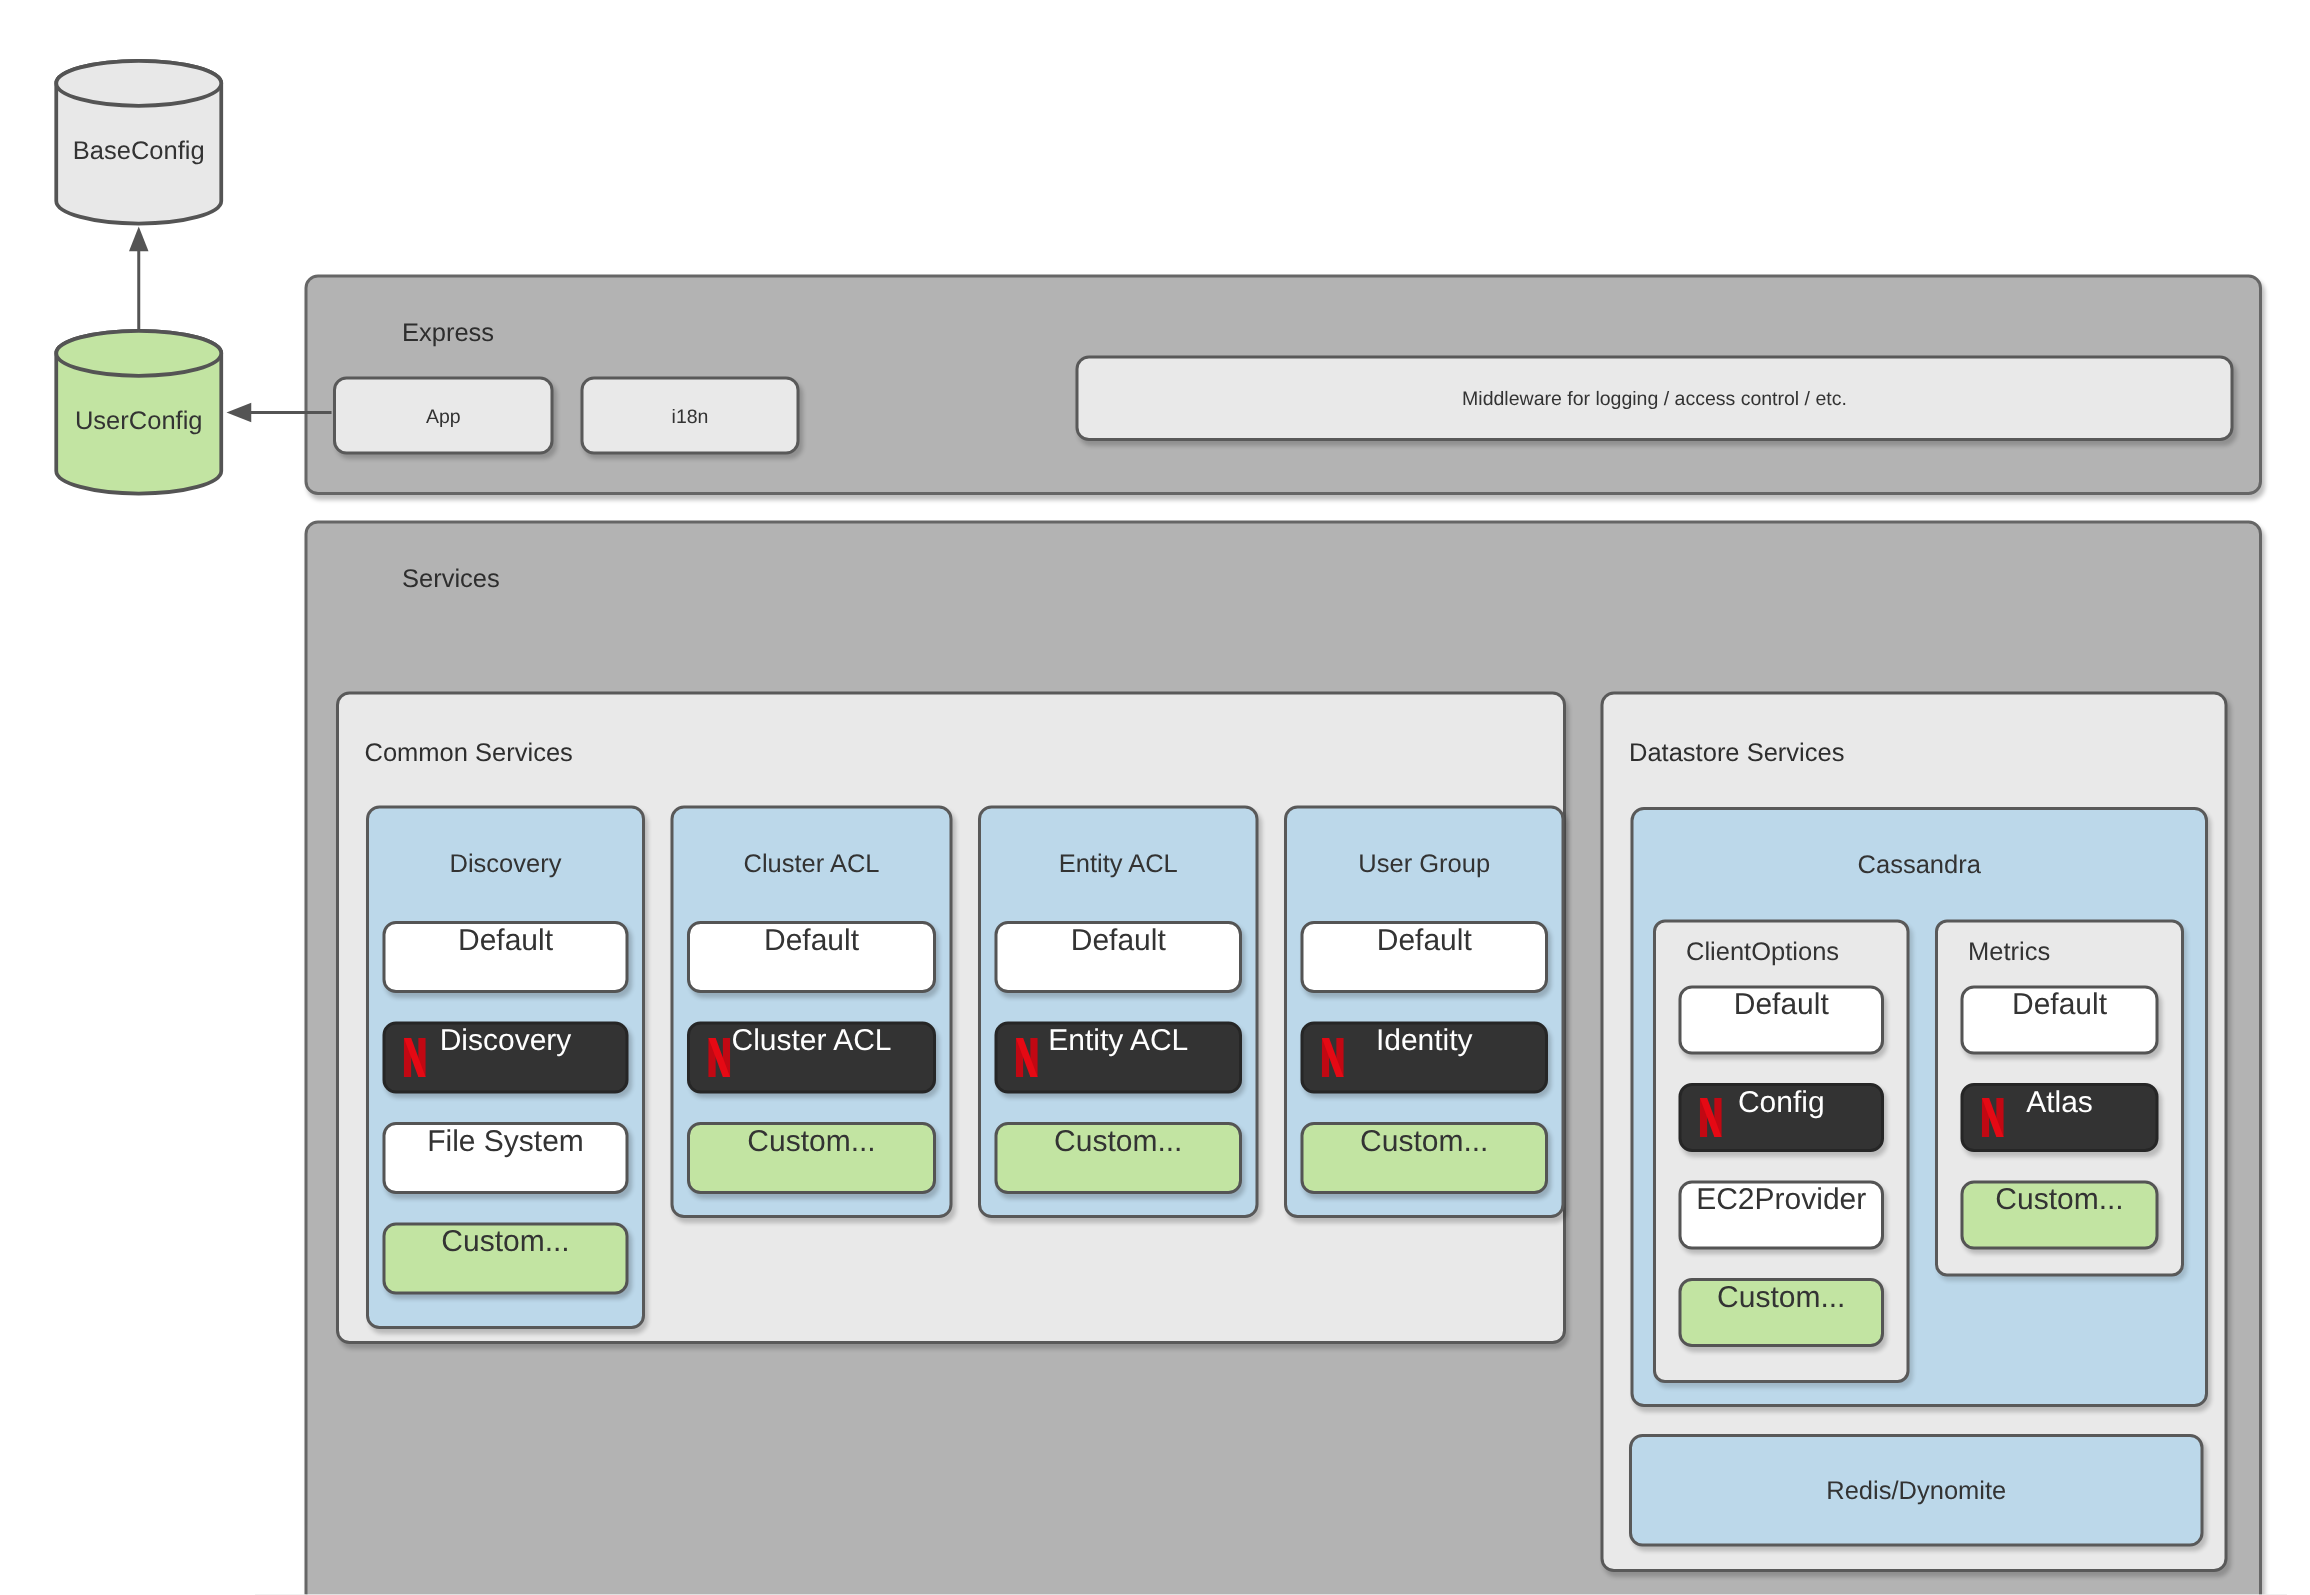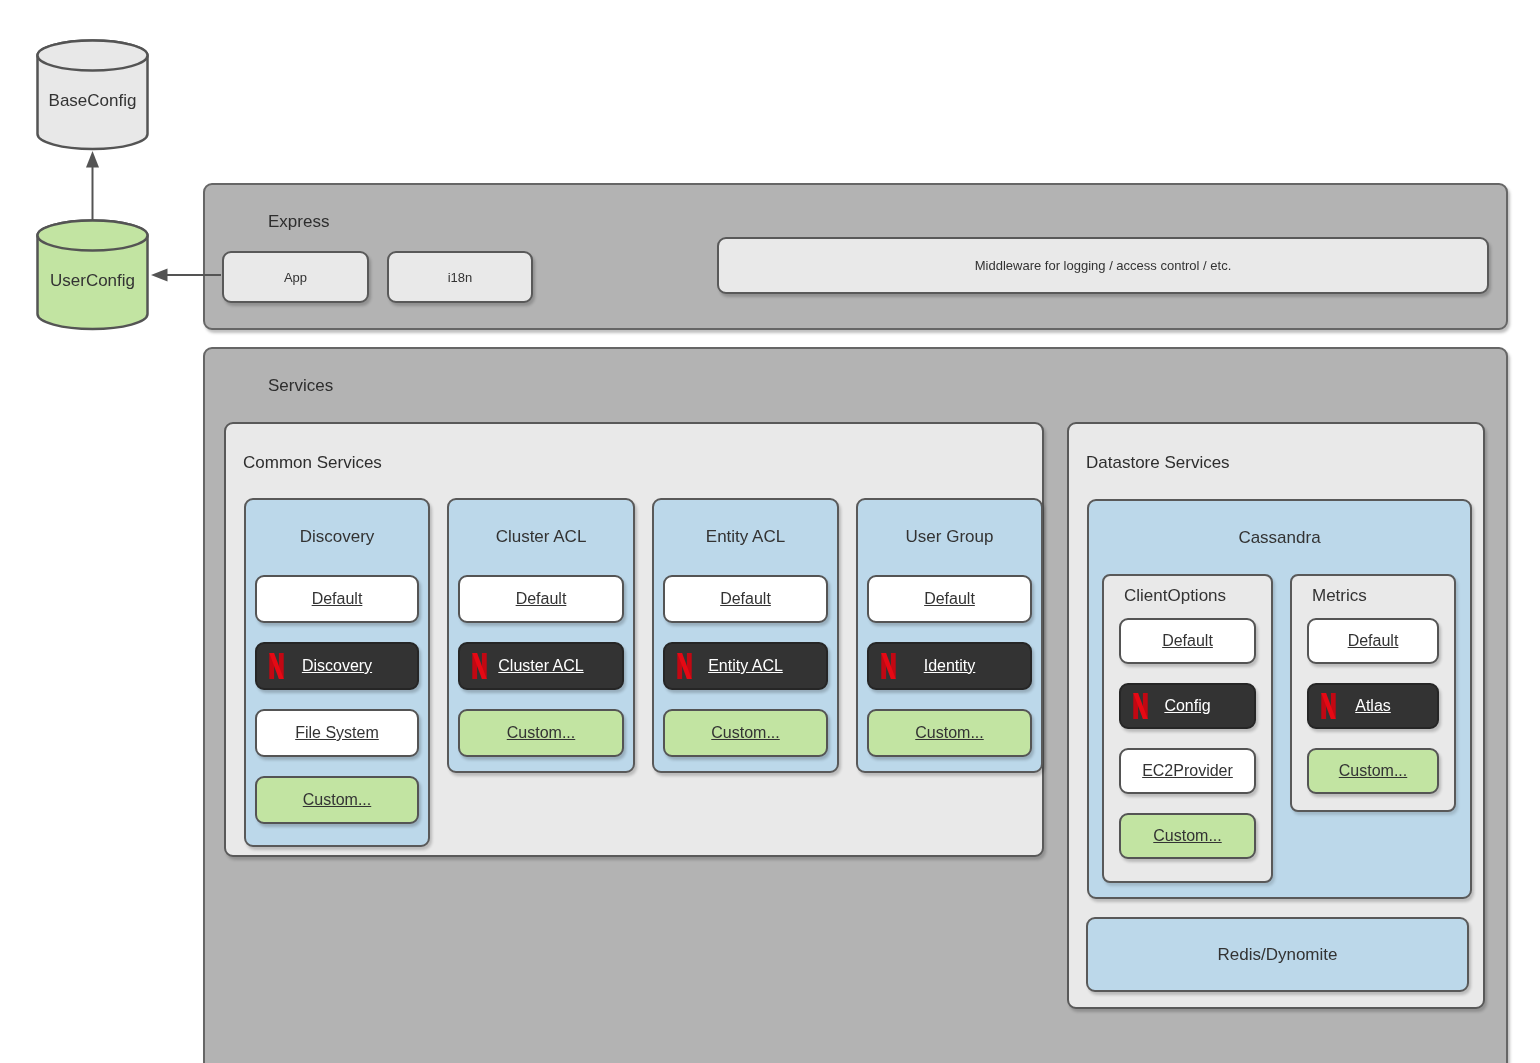--- a/index.html
+++ b/index.html
@@ -8,39 +8,39 @@
   .canvas *{box-sizing:border-box;}
   .abs{position:absolute;}
 
   
   .container{background:#b3b3b3;border:2px solid #666666;border-radius:9px;
              box-shadow:2px 3px 3px rgba(0,0,0,.25);}
   .container-title{position:absolute;left:18px;top:27px;font-size:17px;color:#2e2e2e;margin-left:45px;}
 
   
   .panel{background:#e9e9e9;border:2px solid #595959;border-radius:9px;
-         box-shadow:2px 3px 3px rgba(0,0,0,.2);}
+         box-shadow:2px 3px 3px rgba(0,0,0,.2);margin-top:39px;}
   .panel-title{position:absolute;left:17px;top:29px;font-size:17px;color:#2e2e2e;}
 
   
   .ebox{position:absolute;background:#e9e9e9;border:2px solid #595959;border-radius:9px;
         display:flex;align-items:center;justify-content:center;font-size:13px;
         box-shadow:2px 3px 3px rgba(0,0,0,.2);}
 
   
   .svc-card{position:absolute;background:#bcd8ea;border:2px solid #595959;border-radius:9px;
             box-shadow:2px 3px 3px rgba(0,0,0,.2);}
   .card-title{position:absolute;top:0;left:0;right:0;height:74px;display:flex;
               align-items:center;justify-content:center;font-size:17px;}
   .card-items{position:absolute;top:75px;left:9px;right:9px;display:flex;
               flex-direction:column;gap:19px;}
 
-  .item{height:48px;border-radius:9px;display:flex;align-items:center;justify-content:center;
-        font-size:16px;border:2px solid #545454;background:#ffffff;position:relative;
-        box-shadow:2px 3px 3px rgba(0,0,0,.2);text-decoration:underline;}
+  .item{height:48px;border-radius:9px;display:flex;align-items:flex-start;justify-content:center;
+        font-size:20px;border:2px solid #545454;background:#ffffff;position:relative;
+        box-shadow:2px 3px 3px rgba(0,0,0,.2);}
   .item.custom{background:#c2e4a2;}
   .item.netflix{background:#333333;color:#ffffff;border-color:#262626;}
   .n-icon{position:absolute;left:12px;top:50%;transform:translateY(-50%);
           width:15px;height:26px;display:block;}
 
   
   .group{position:absolute;background:#e9e9e9;border:2px solid #595959;border-radius:8px;
          box-shadow:2px 3px 3px rgba(0,0,0,.15);}
   .group-title{position:absolute;top:10px;left:20px;font-size:17px;}
   .group-items{position:absolute;top:42px;left:15px;right:15px;display:flex;

